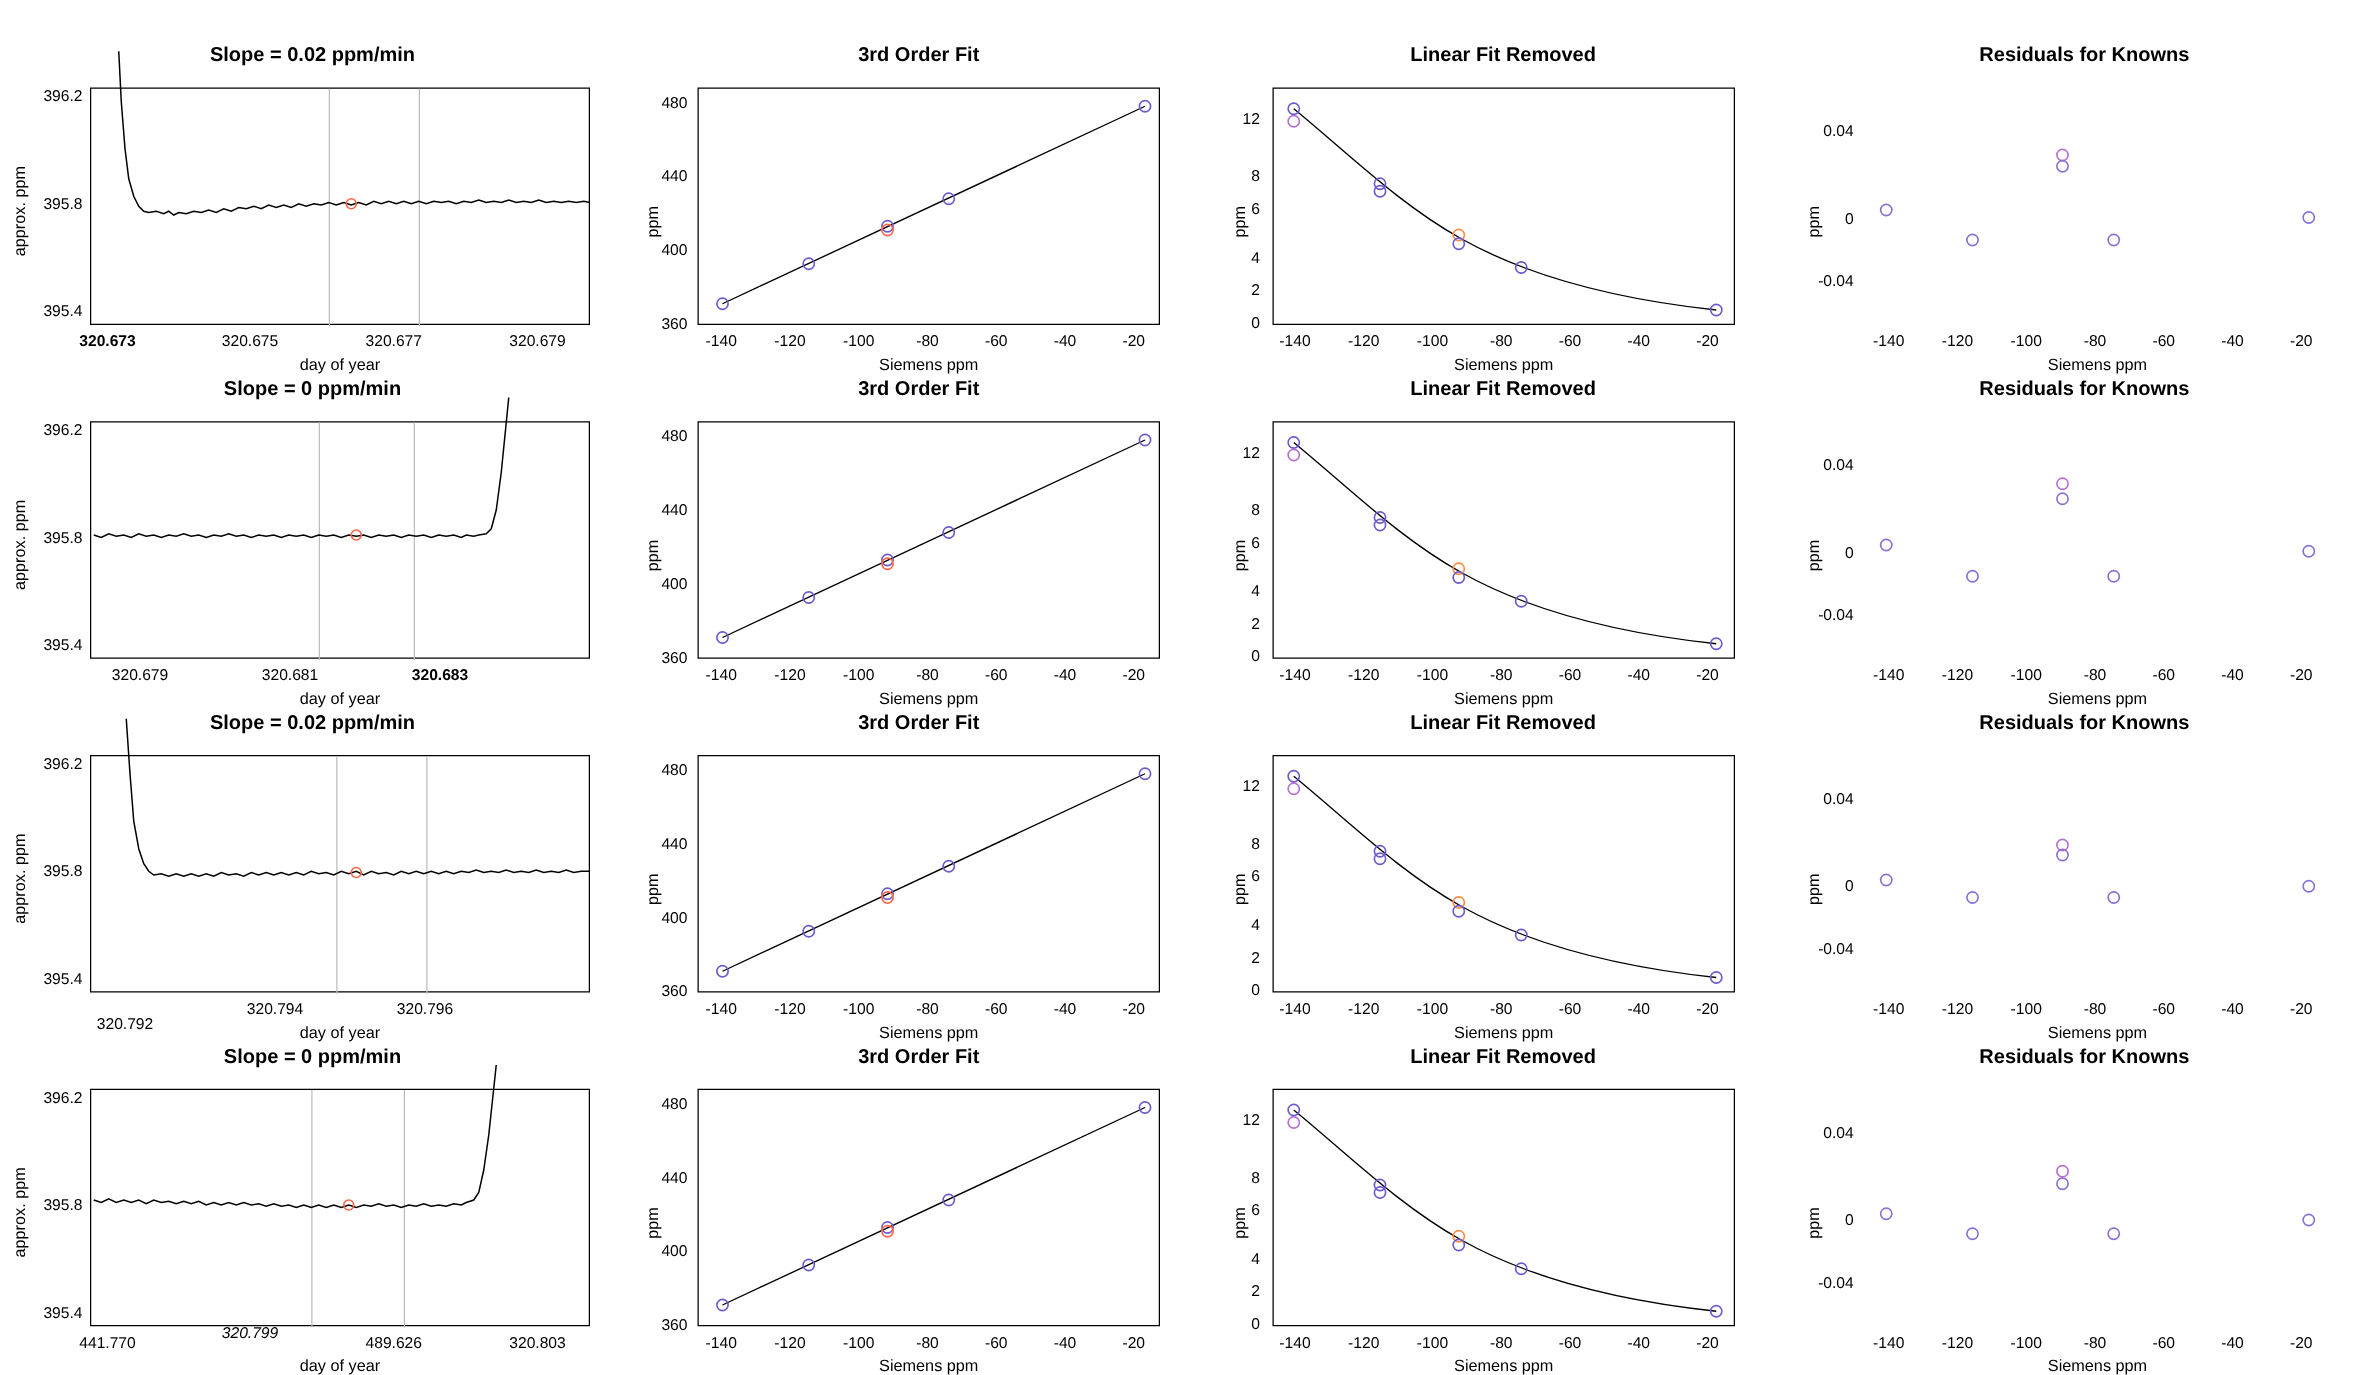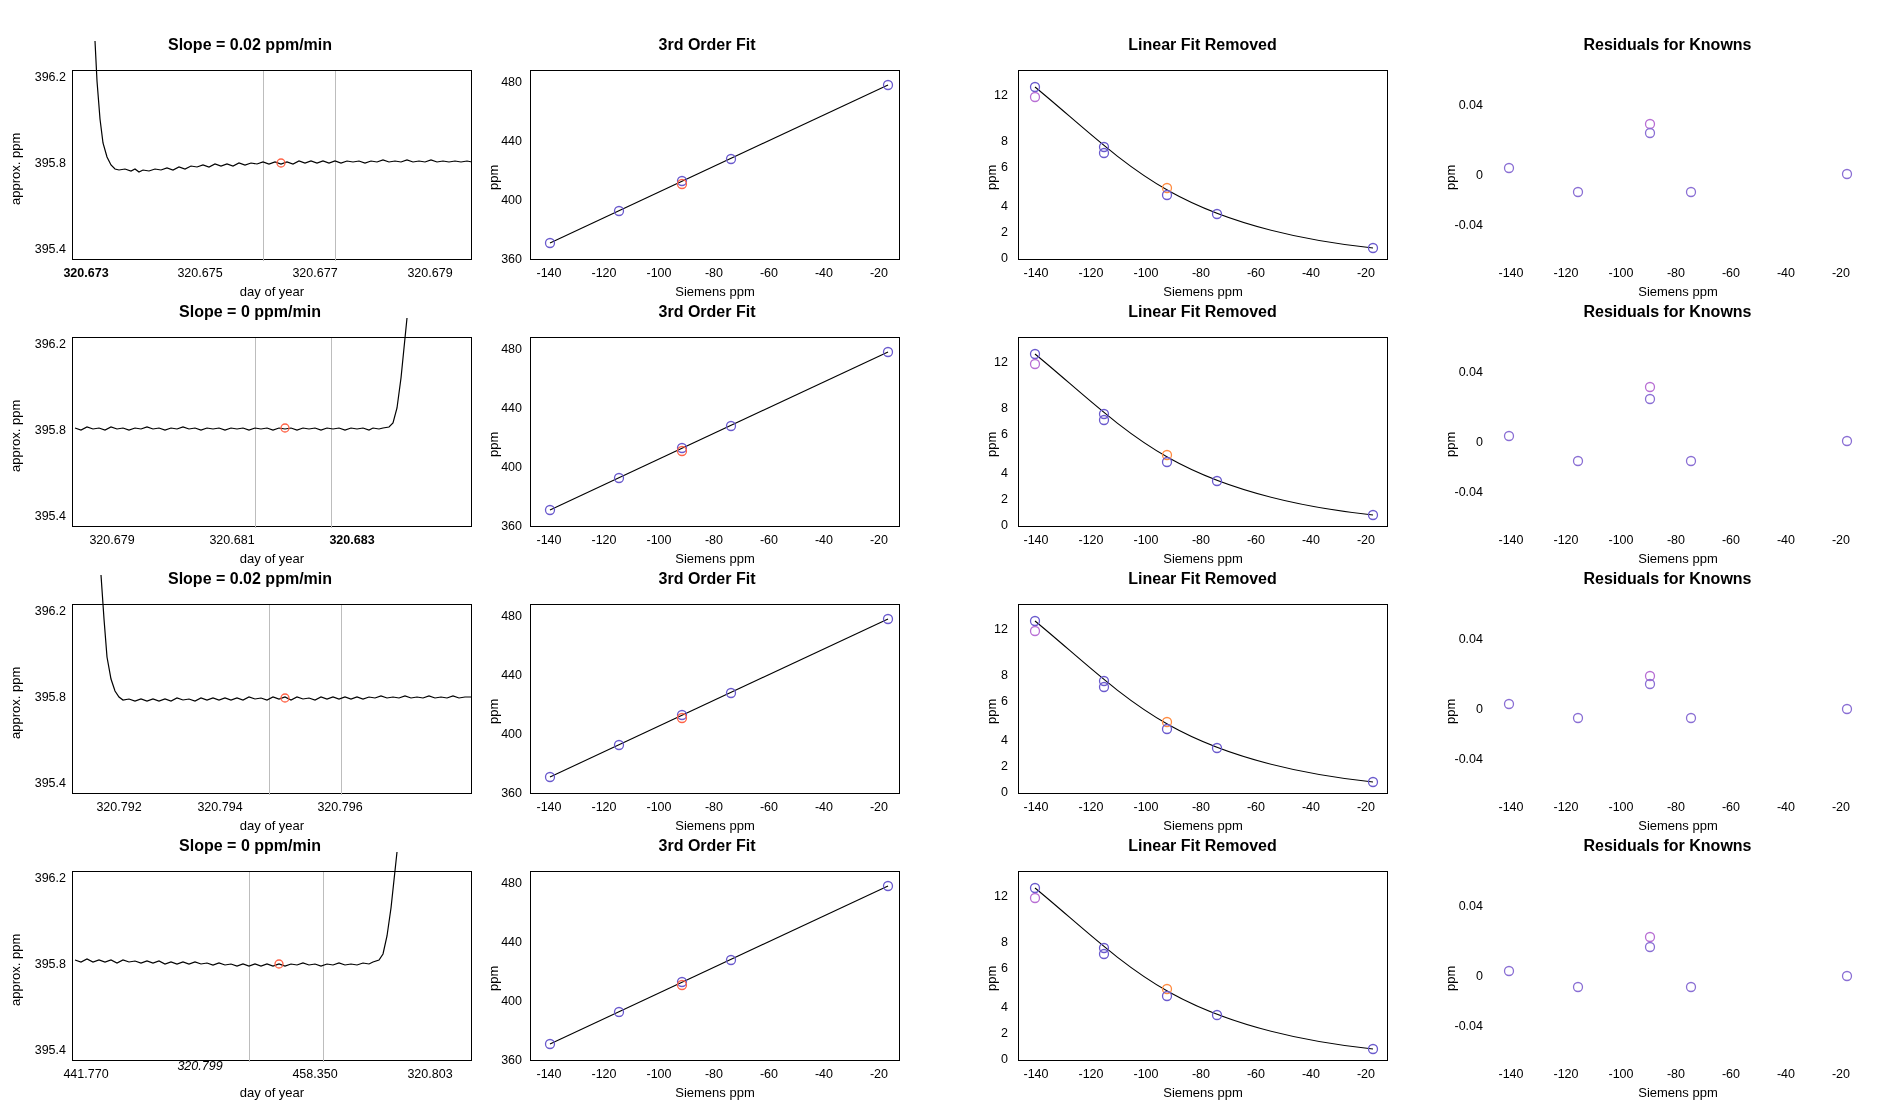--- a/index.html
+++ b/index.html
@@ -13,21 +13,21 @@
   .main-title{
     position:absolute;top:6px;left:0;width:1900px;text-align:center;
     font-size:21px;letter-spacing:0.5px;
   }
 
   .grid{position:absolute;top:30px;left:0;width:1900px;height:1070px;}
   .row{position:relative;width:1900px;height:267px;}
 
   .panel{position:absolute;top:0;height:267px;}
   .p0{left:0;width:500px;}
-  .p1{left:472px;width:470px;text-decoration:underline;}
+  .p1{left:500px;width:470px;text-decoration:underline;}
   .p2{left:970px;width:465px;}
   .p3{left:1435px;width:465px;}
 
   .ptitle{
     position:absolute;top:6px;left:0;width:100%;text-align:center;
     font-size:16px;font-weight:bold;
   }
 
   .plotbox{position:absolute;border:1px solid #000;box-sizing:border-box;background:#fff;}
   .axis-label{position:absolute;font-size:13px;text-align:center;}
@@ -276,21 +276,21 @@
         <div class="tick ticky" style="left:22px;top:126px;width:44px;">395.8</div>
         <div class="tick ticky" style="left:22px;top:40px;width:44px;">396.2</div>
         <div class="plotbox" style="left:72px;top:40px;width:400px;height:190px;">
           <div class="vline" style="left:196px;top:0;height:190px;"></div>
           <div class="vline" style="left:268px;top:0;height:190px;"></div>
           <svg width="400" height="190" viewBox="0 0 400 190">
             <path fill="none" stroke="#000" stroke-width="1.2" d="M28,-30 L31,14 L34,52 L38,74 L42,86 L46,92 L50,95 L56,94 L62,96 L68,94 L74,96 L80,94 L86,96 L92,94 L98,96 L104,93 L110,95 L116,94 L122,96 L128,93 L134,95 L140,93 L146,95 L152,93 L158,95 L164,93 L170,95 L176,92 L182,94 L188,93 L194,95 L200,92 L206,94 L212,92 L218,95 L224,92 L230,94 L236,93 L242,95 L248,92 L254,94 L260,92 L266,94 L272,92 L278,94 L284,92 L290,94 L296,92 L302,93 L308,91 L314,93 L320,92 L326,93 L332,91 L338,93 L344,92 L350,93 L356,91 L362,93 L368,92 L374,93 L380,91 L386,93 L392,92 L399,92"></path>
             <circle cx="212" cy="93" r="4" fill="none" stroke="#ff6347" stroke-width="1.3"></circle>
           </svg>
         </div>
-        <div class="tick tickx" style="left:100px;top:236px;margin-left:19px;">320.792</div>
+        <div class="tick tickx" style="left:100px;top:248px;">320.792</div>
         <div class="tick tickx" style="left:220px;top:236px;">320.794</div>
         <div class="tick tickx" style="left:340px;top:236px;">320.796</div>
         <div class="axis-label" style="left:72px;top:254px;width:400px;">day of year</div>
       </div>
 
       <div class="panel p1">
         <div class="ptitle">3rd Order Fit</div>
         <div class="ytitle" style="left:14px;top:160px;">ppm</div>
         <div class="tick ticky" style="left:12px;top:222px;width:38px;">360</div>
         <div class="tick ticky" style="left:12px;top:163px;width:38px;">400</div>
@@ -386,21 +386,21 @@
         <div class="plotbox" style="left:72px;top:40px;width:400px;height:190px;">
           <div class="vline" style="left:176px;top:0;height:190px;"></div>
           <div class="vline" style="left:250px;top:0;height:190px;"></div>
           <svg width="400" height="190" viewBox="0 0 400 190">
             <path fill="none" stroke="#000" stroke-width="1.2" d="M2,88 L8,90 L14,87 L20,90 L26,88 L32,90 L38,88 L44,91 L50,88 L56,90 L62,89 L68,91 L74,89 L80,91 L86,89 L92,92 L98,90 L104,92 L110,90 L116,92 L122,90 L128,92 L134,91 L140,93 L146,91 L152,93 L158,92 L164,94 L170,92 L176,94 L182,92 L188,94 L194,92 L200,94 L206,92 L212,94 L218,92 L224,93 L230,91 L236,93 L242,92 L248,94 L254,92 L260,93 L266,91 L272,93 L278,92 L284,93 L290,91 L296,92 L300,90 L306,88 L310,82 L314,64 L318,36 L321,8 L324,-20"></path>
             <circle cx="206" cy="92" r="4" fill="none" stroke="#ff6347" stroke-width="1.3"></circle>
           </svg>
         </div>
         <div class="tick tickx" style="left:86px;top:236px;">441.770</div>
         <div class="tick tickx" style="left:200px;top:228px;font-style:italic;">320.799</div>
-        <div class="tick tickx" style="left:315px;top:236px;">458.350</div>
+        <div class="tick tickx" style="left:315px;top:236px;">489.626</div>
         <div class="tick tickx" style="left:430px;top:236px;">320.803</div>
         <div class="axis-label" style="left:72px;top:254px;width:400px;">day of year</div>
       </div>
 
       <div class="panel p1">
         <div class="ptitle">3rd Order Fit</div>
         <div class="ytitle" style="left:14px;top:160px;">ppm</div>
         <div class="tick ticky" style="left:12px;top:222px;width:38px;">360</div>
         <div class="tick ticky" style="left:12px;top:163px;width:38px;">400</div>
         <div class="tick ticky" style="left:12px;top:104px;width:38px;">440</div>

